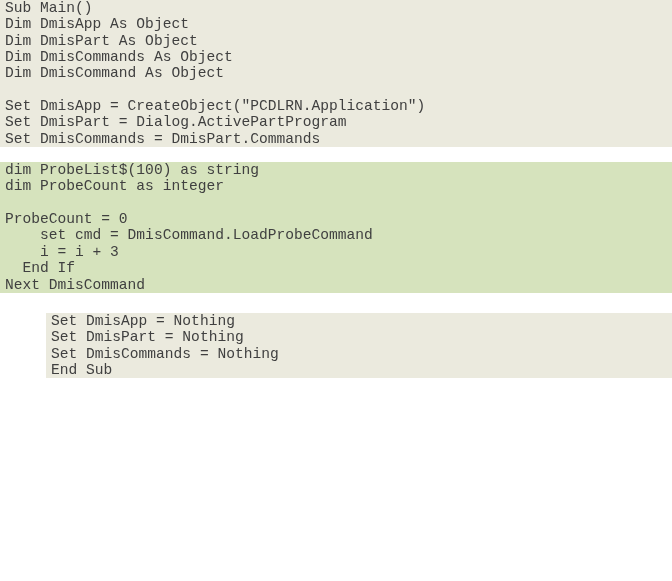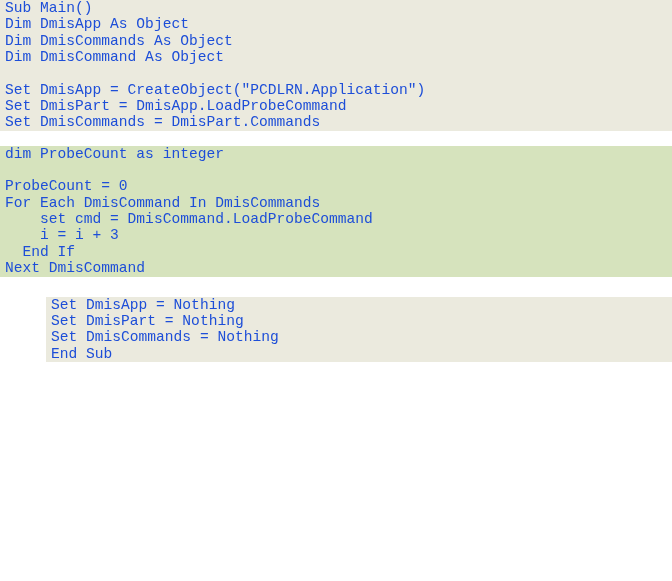--- a/index.html
+++ b/index.html
@@ -21,49 +21,50 @@
   .code-block {
     width: 672px;
     box-sizing: border-box;
     padding: 0 0 0 5px;
   }
   .code-line {
     font-family: "Liberation Mono", "DejaVu Sans Mono", monospace;
     font-size: 14.6px;
     line-height: 16.35px;
     height: 16.35px;
-    color: #1d4ed8;
+    color: #404040;
     white-space: pre;
     letter-spacing: 0px;
   }
   .gap {
     width: 672px;
     background: #ffffff;
   }
 </style>
 </head>
 <body>
 
 <div id="code-listing">
     <div class="code-block" style="background: rgb(235, 234, 222);">
       <div class="code-line">Sub Main()</div>
       <div class="code-line">Dim DmisApp As Object</div>
+      <div class="code-line">Dim DmisPart As Object</div>
       <div class="code-line">Dim DmisCommands As Object</div>
       <div class="code-line">Dim DmisCommand As Object</div>
       <div class="code-line"></div>
       <div class="code-line">Set DmisApp = CreateObject("PCDLRN.Application")</div>
-      <div class="code-line">Set DmisPart = DmisApp.LoadProbeCommand</div>
+      <div class="code-line">Set DmisPart = Dialog.ActivePartProgram</div>
       <div class="code-line">Set DmisCommands = DmisPart.Commands</div>
     </div>
     <div class="gap" style="height: 15px; background: rgb(255, 255, 255);"></div>
     <div class="code-block" style="background: rgb(214, 227, 189);">
+      <div class="code-line">dim ProbeList$(100) as string</div>
       <div class="code-line">dim ProbeCount as integer</div>
       <div class="code-line"></div>
       <div class="code-line">ProbeCount = 0</div>
-      <div class="code-line">For Each DmisCommand In DmisCommands</div>
       <div class="code-line">    set cmd = DmisCommand.LoadProbeCommand</div>
       <div class="code-line">    i = i + 3</div>
       <div class="code-line">  End If</div>
       <div class="code-line">Next DmisCommand</div>
     </div>
     <div class="gap" style="height: 10px; background: rgb(255, 255, 255);"></div>
     <div class="gap" style="height: 10px; background: rgb(255, 255, 255);"></div>
     <div class="code-block" style="background: rgb(235, 234, 222); margin-left: 46px;">
       <div class="code-line">Set DmisApp = Nothing</div>
       <div class="code-line">Set DmisPart = Nothing</div>

